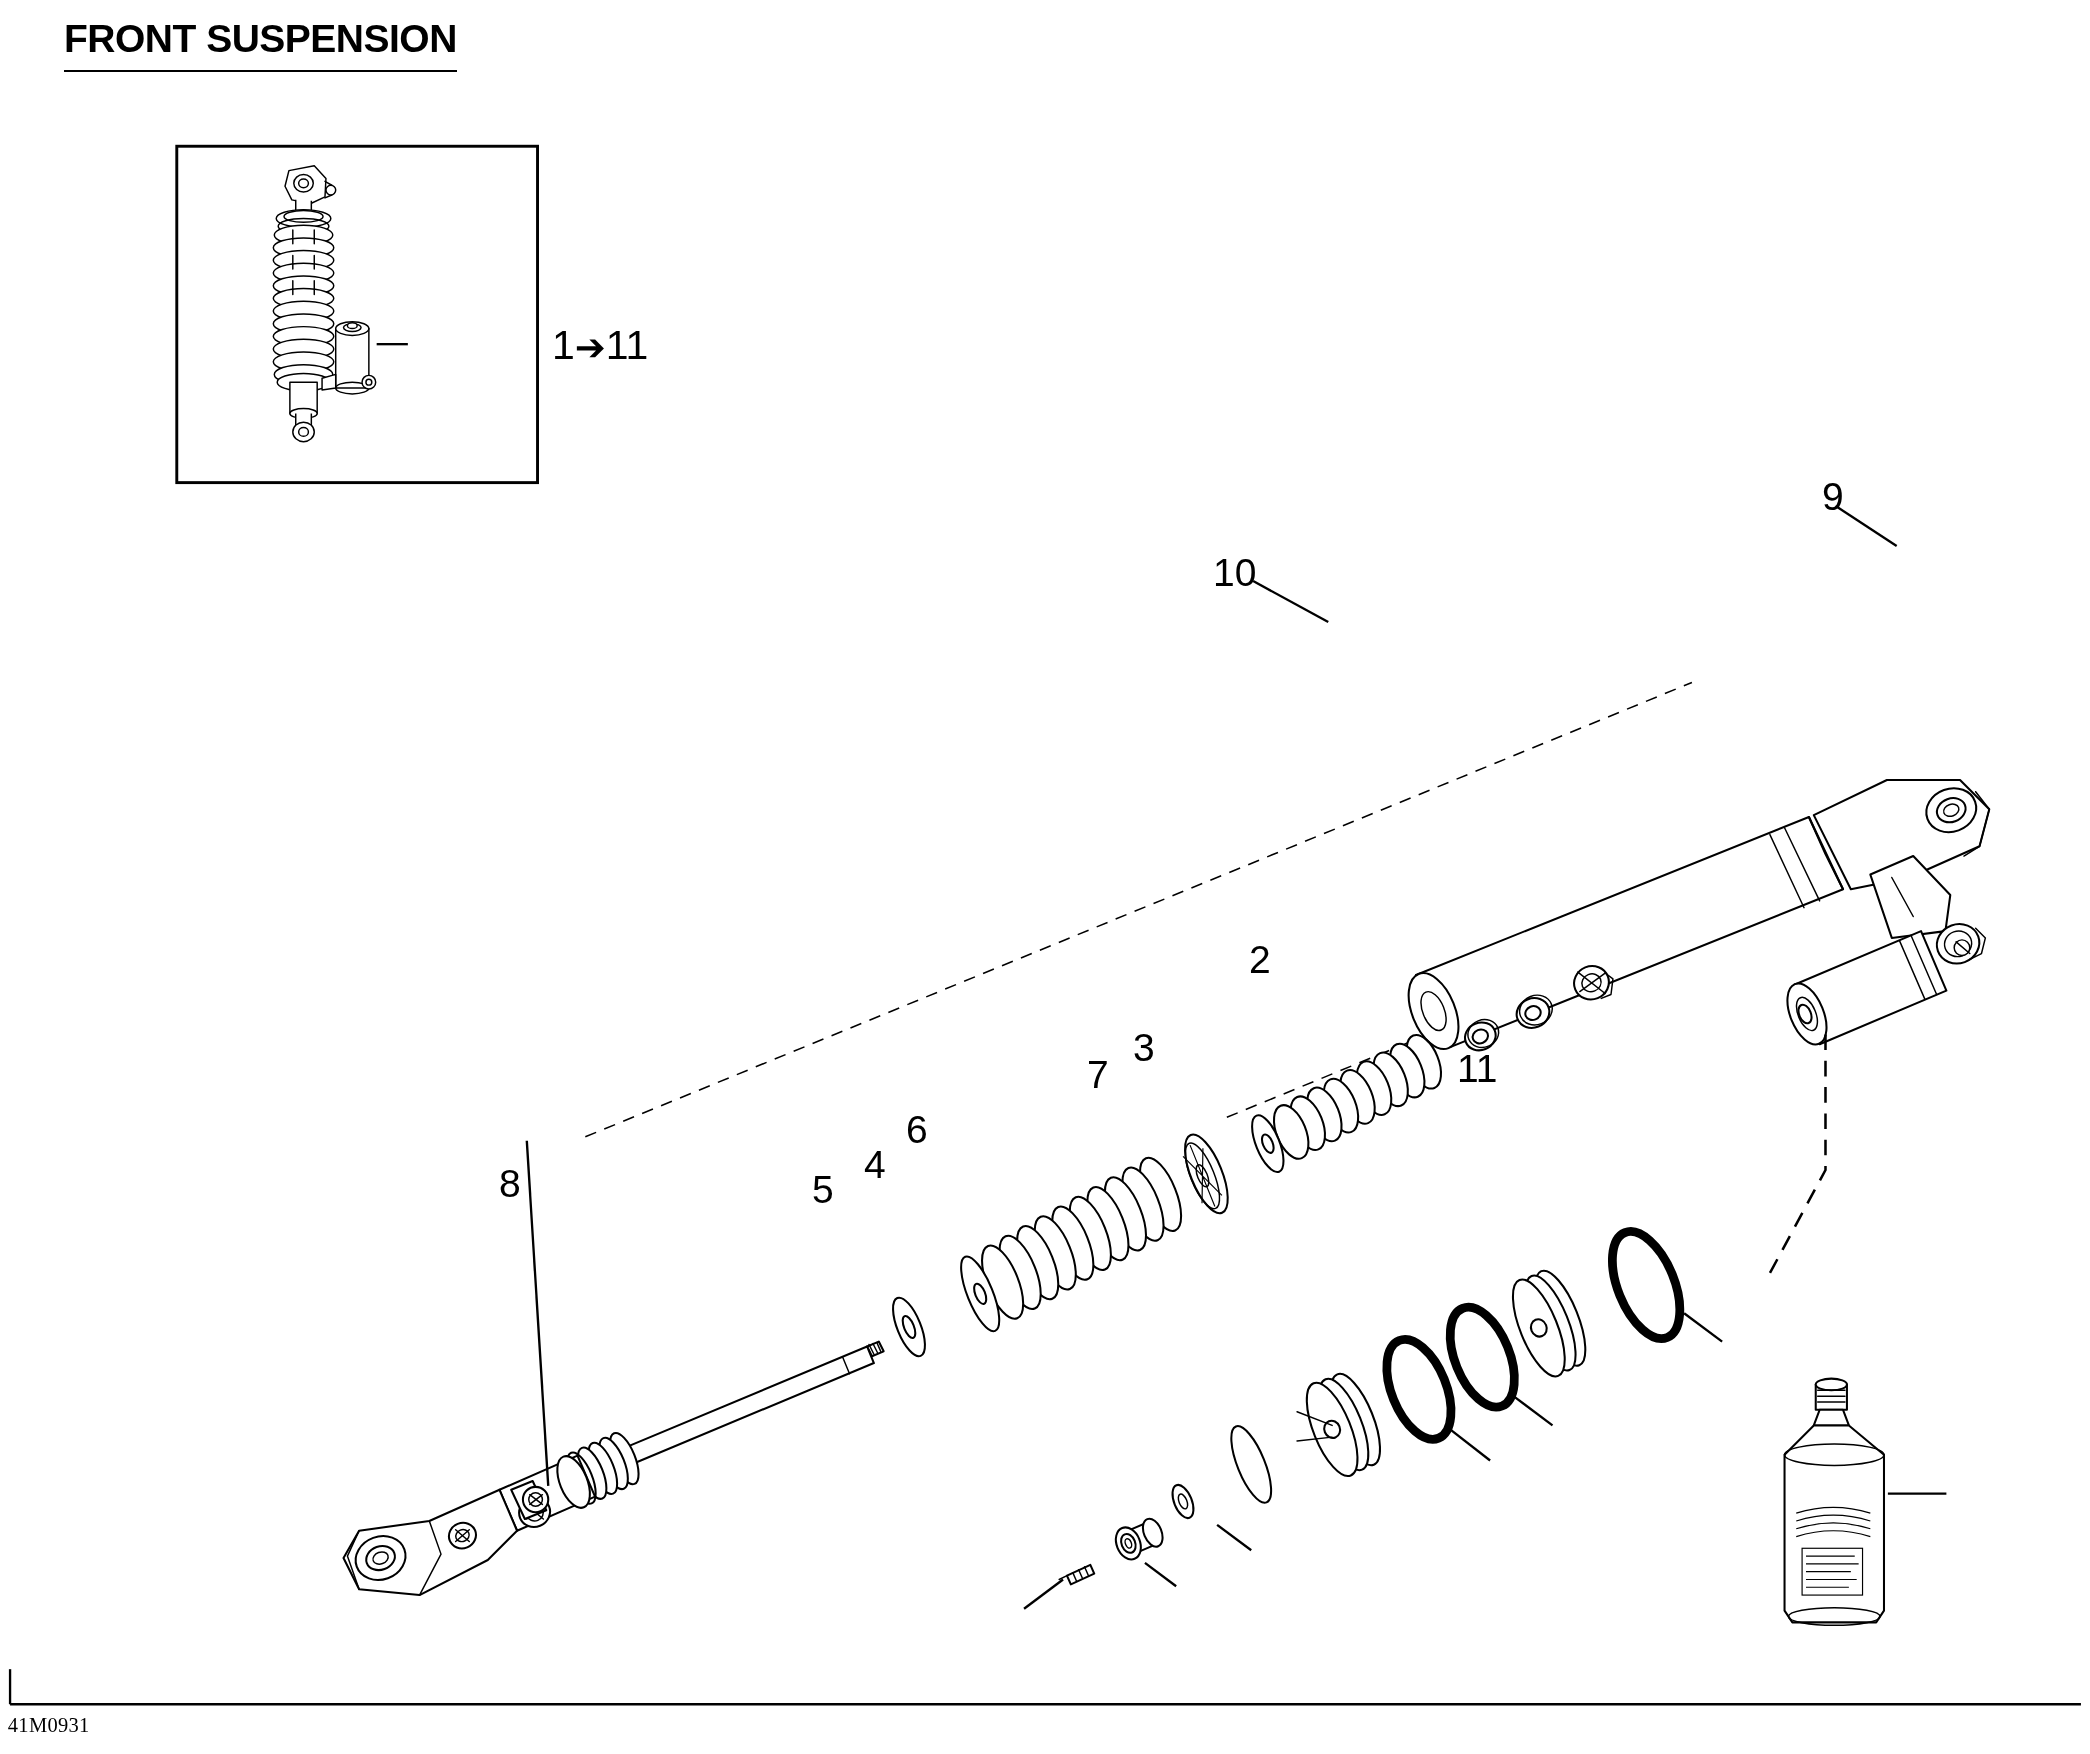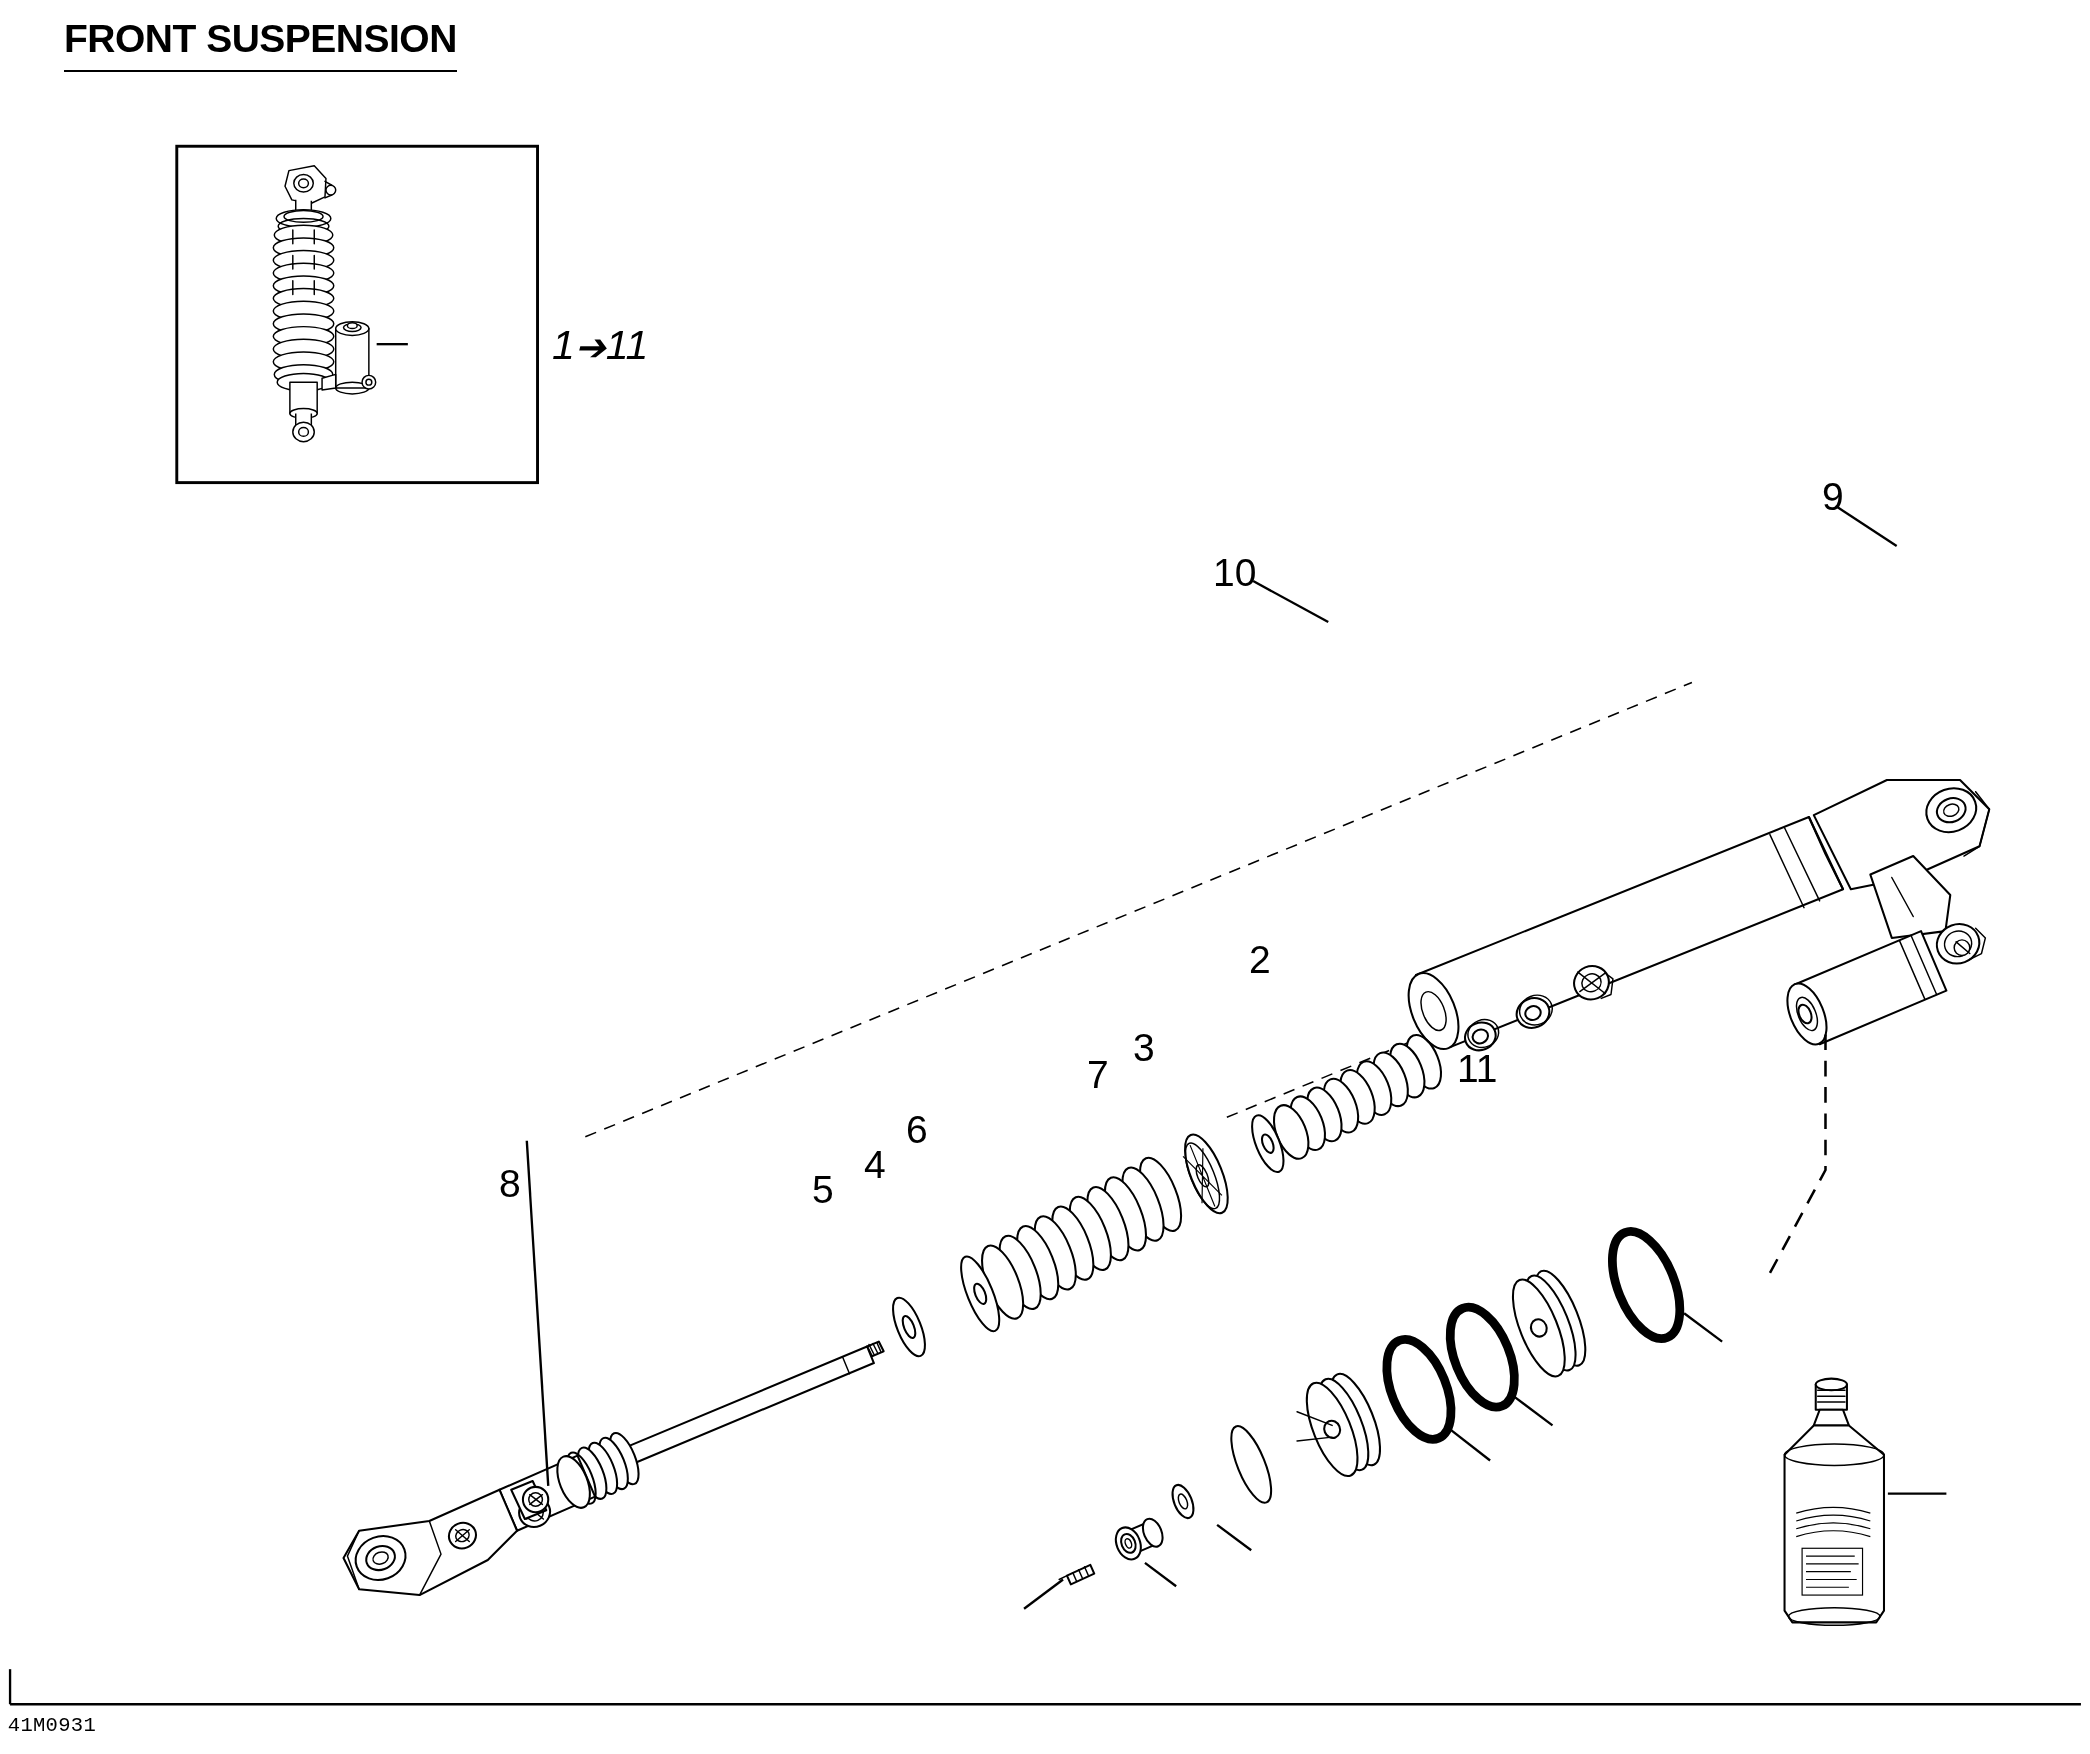--- a/index.html
+++ b/index.html
@@ -37,37 +37,36 @@
   }
   .title-line.first {
     border-bottom: 2.9px solid #000;
     display: inline-block;
     padding-bottom: 10px;
   }
   .footer-code {
     position: absolute;
     left: 7.8px;
     top: 1714px;
-    font-family: Liberation Mono, monospace;
+    font-family: Liberation Serif, serif;
     font-size: 20.5px;
     color: #000;
     letter-spacing: 0.3px;
     user-select: none;
   }
   .callout {
     position: absolute;
     font-family: "Liberation Sans", sans-serif;
     font-size: 39px;
     color: #000;
     white-space: nowrap;
     user-select: none;
   }
   .callout.inset-range {
     font-size: 41px;
-    font-style: italic;
   }
   .arrow-glyph {
     font-size: 37px;
     line-height: 1;
     position: relative;
     top: 1px;
   }
   svg { display: block; }
   .ln { fill: none; stroke: #000; stroke-width: 2.1; stroke-linecap: round; stroke-linejoin: round; }
   .ln-thin { fill: none; stroke: #000; stroke-width: 1.5; stroke-linecap: round; stroke-linejoin: round; }

